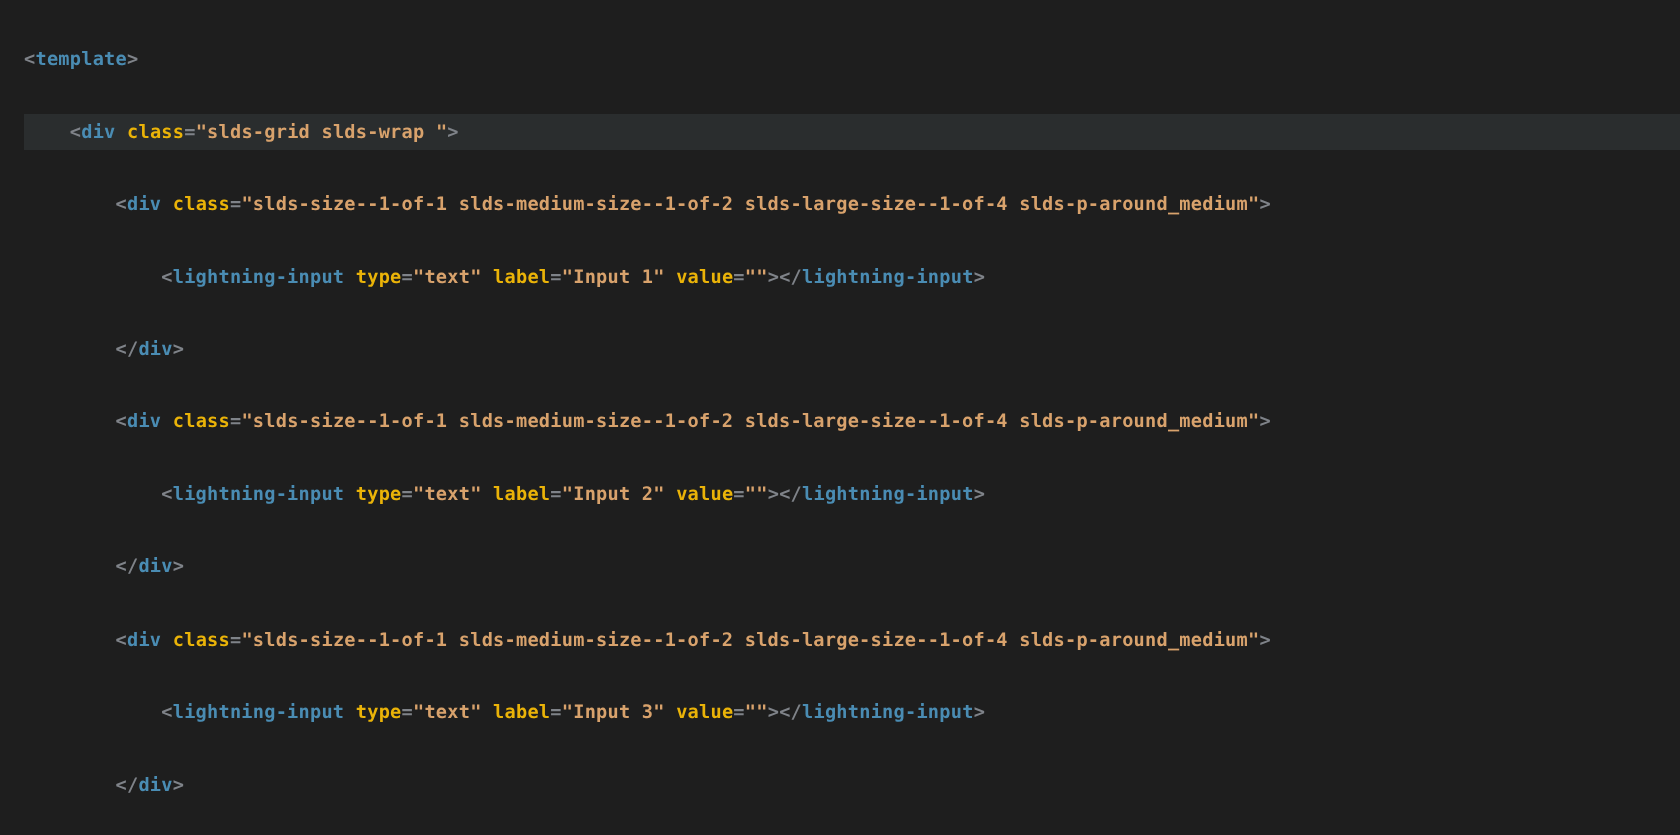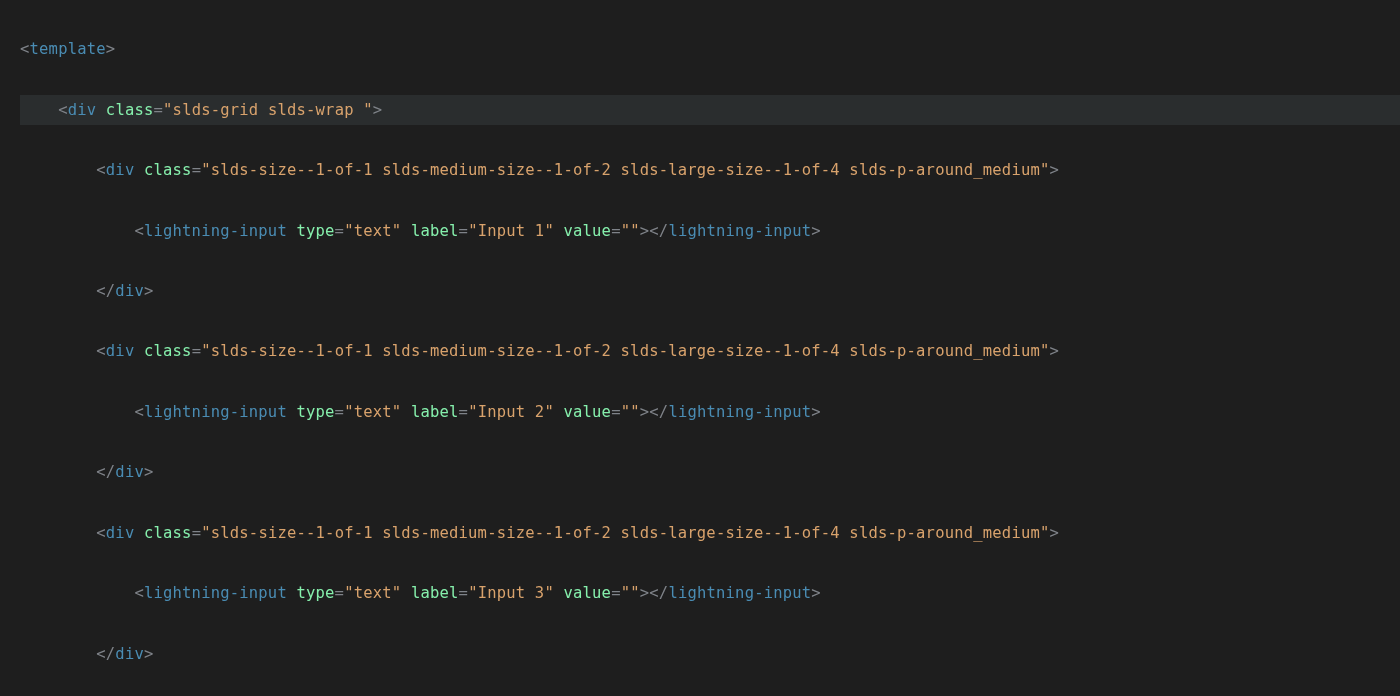--- a/index.html
+++ b/index.html
@@ -17,29 +17,30 @@
   }
 
   .editor {
     padding: 4px 0 0 20px;
     white-space: pre;
   }
 
   .line {
     display: block;
     position: relative;
+    font-weight: bold;
   }
 
   .highlight {
     background: #2a2d2e;
   }
 
   .tag       { color: #4a8cb3; }   
   .punct     { color: #7f8389; }   
-  .attrname  { color: #86efac; }   
+  .attrname  { color: #eab308; }   
   .string    { color: #d8a26c; }
 
   
 </style>
 </head>
 <body>
 
 <div class="editor">
 <span class="line"><span class="punct">&lt;</span><span class="tag">template</span><span class="punct">&gt;</span></span>
 <span class="line highlight">    <span class="punct">&lt;</span><span class="tag">div</span> <span class="attrname">class</span><span class="punct">=</span><span class="string">"slds-grid slds-wrap "</span><span class="punct">&gt;</span></span>

